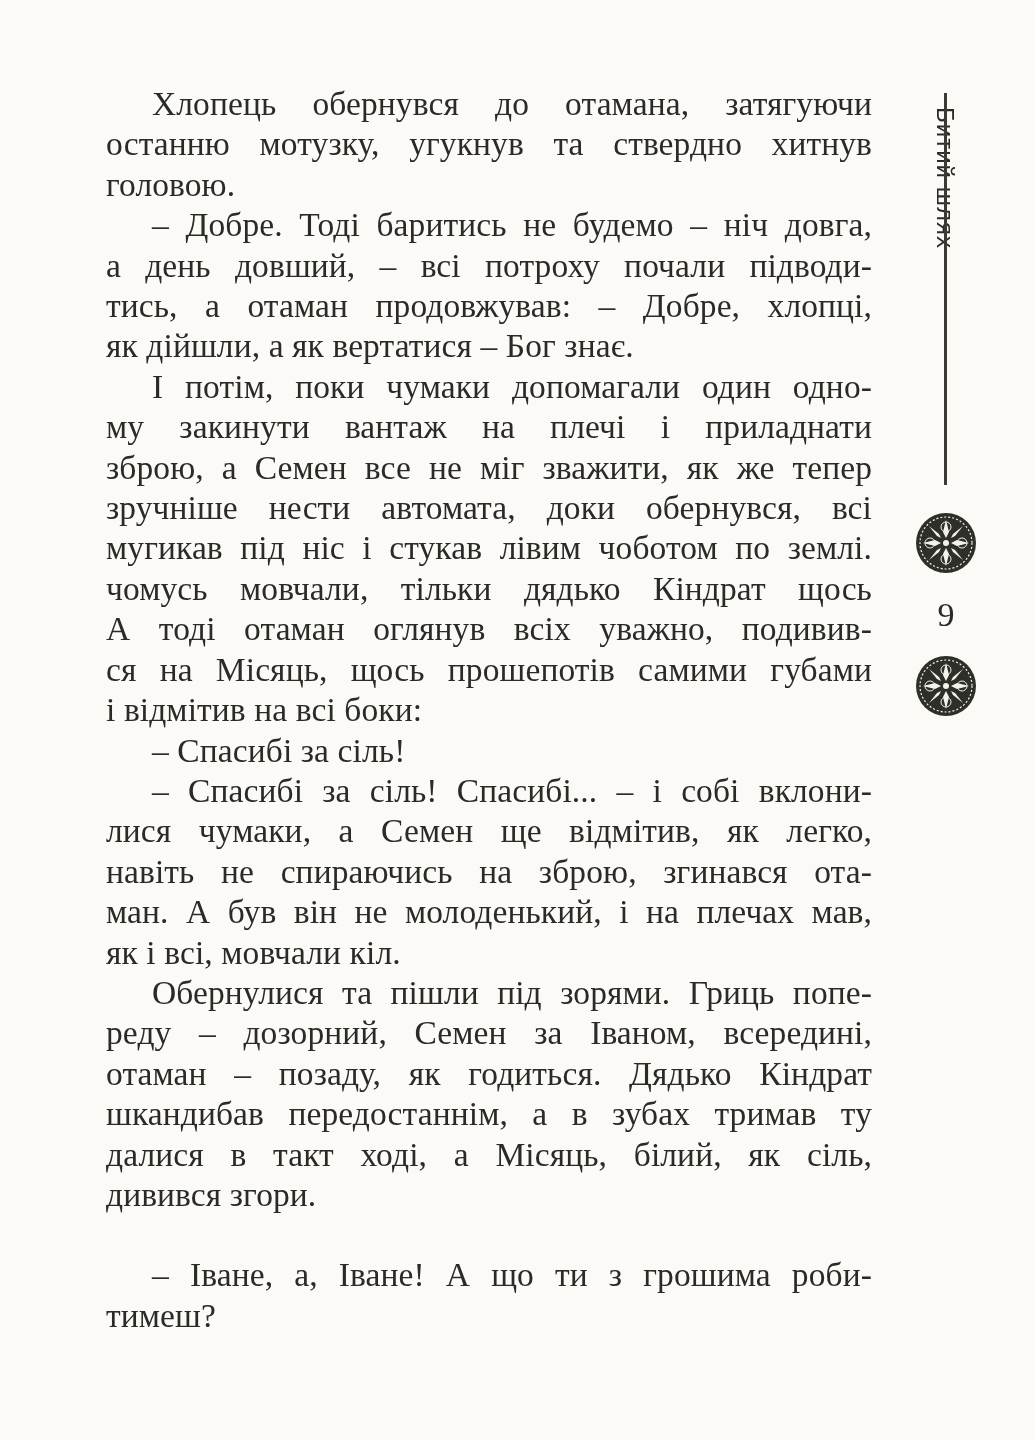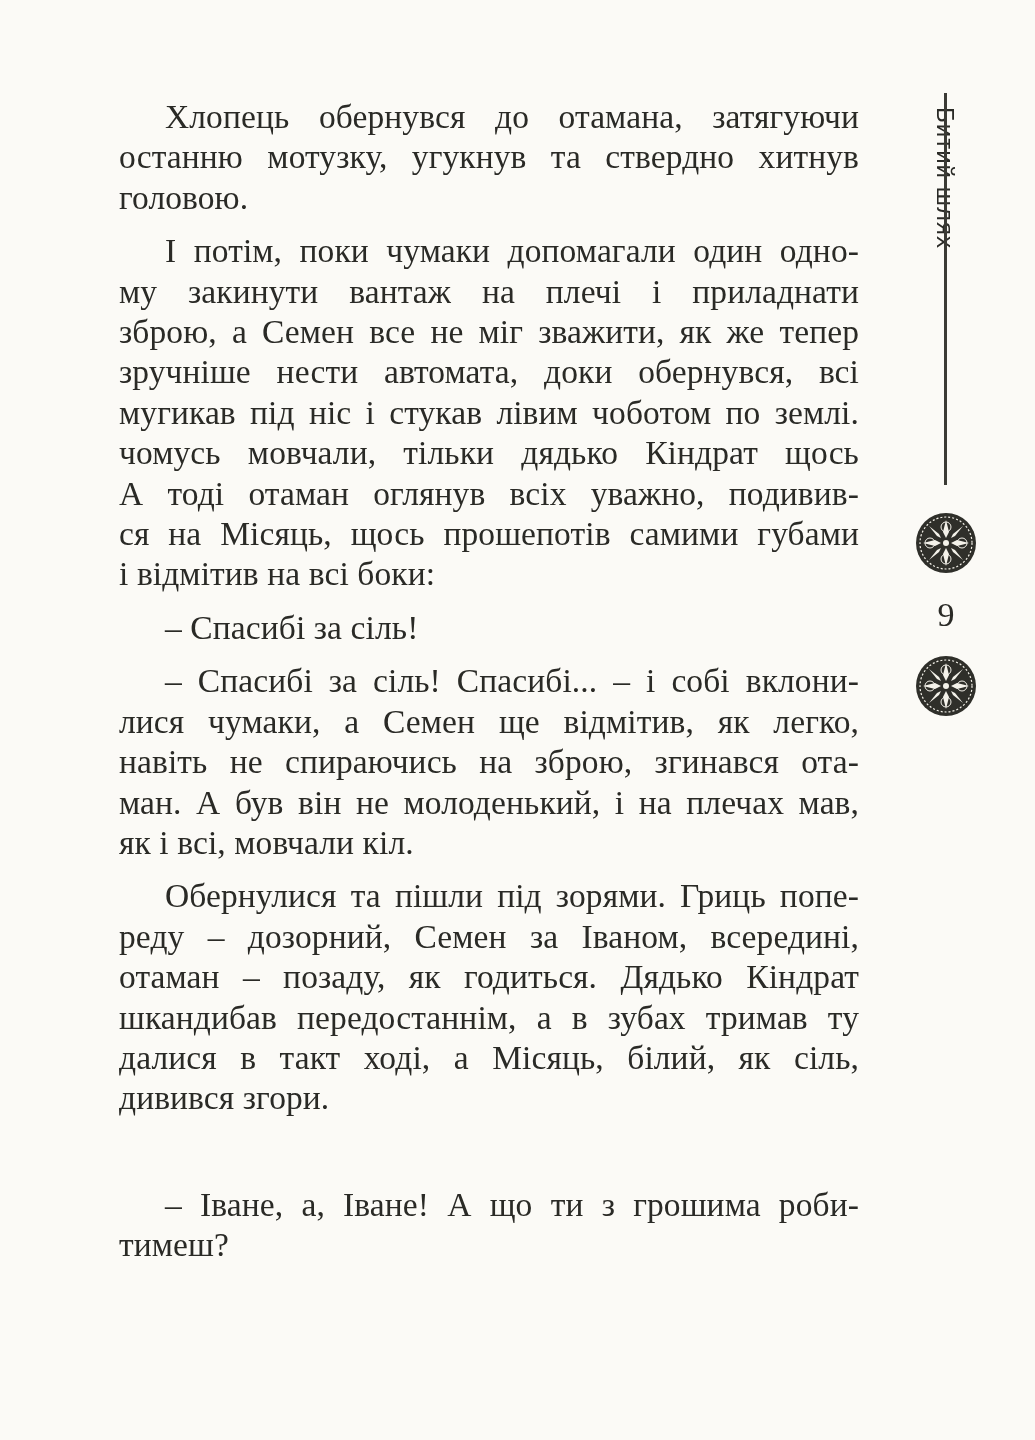--- a/index.html
+++ b/index.html
@@ -24,21 +24,21 @@
       position: absolute;
       left: 106px;
       top: 84px;
       width: 766px;
       font-size: 33.5px;
       line-height: 40.4px;
       text-align: justify;
       letter-spacing: 0.1px;
     }
     .para {
-      margin: 13px;
+      margin: 0;
       text-indent: 46px;
       text-align-last: left;
     }
     .para .ln {
       display: block;
       text-align: justify;
       text-align-last: justify;
       white-space: nowrap;
       word-spacing: 0;
     }
@@ -105,20 +105,26 @@
 <div class="page">
 
   <div class="text-block">
 
     <p class="para">
       <span class="ln first">Хлопець обернувся до отамана, затягуючи</span>
       <span class="ln">останню мотузку, угукнув та ствердно хитнув</span>
       <span class="ln last">головою.</span>
     </p>
 
+    <p class="para">
+      <span class="ln first">– Добре. Тоді баритись не будемо – ніч довга,</span>
+      <span class="ln">а день довший, – всі потроху почали підводи-</span>
+      <span class="ln">тись, а отаман продовжував: – Добре, хлопці,</span>
+      <span class="ln last">як дійшли, а як вертатися – Бог знає.</span>
+    </p>
 
     <p class="para">
       <span class="ln first">І потім, поки чумаки допомагали один одно-</span>
       <span class="ln">му закинути вантаж на плечі і приладнати</span>
       <span class="ln">зброю, а Семен все не міг зважити, як же тепер</span>
       <span class="ln">зручніше нести автомата, доки обернувся, всі</span>
       <span class="ln">мугикав під ніс і стукав лівим чоботом по землі.</span>
       <span class="ln">чомусь мовчали, тільки дядько Кіндрат щось</span>
       <span class="ln">А тоді отаман оглянув всіх уважно, подивив-</span>
       <span class="ln">ся на Місяць, щось прошепотів самими губами</span>

